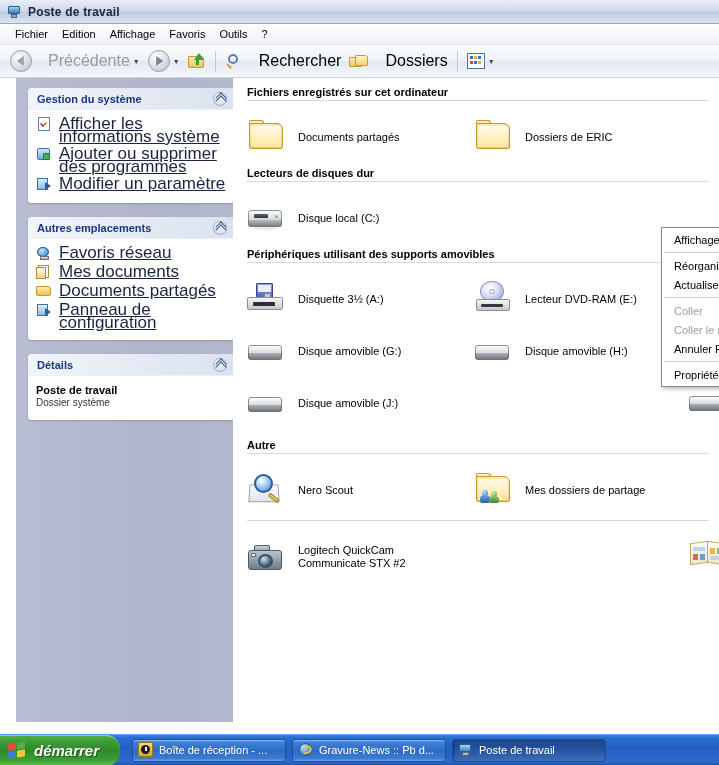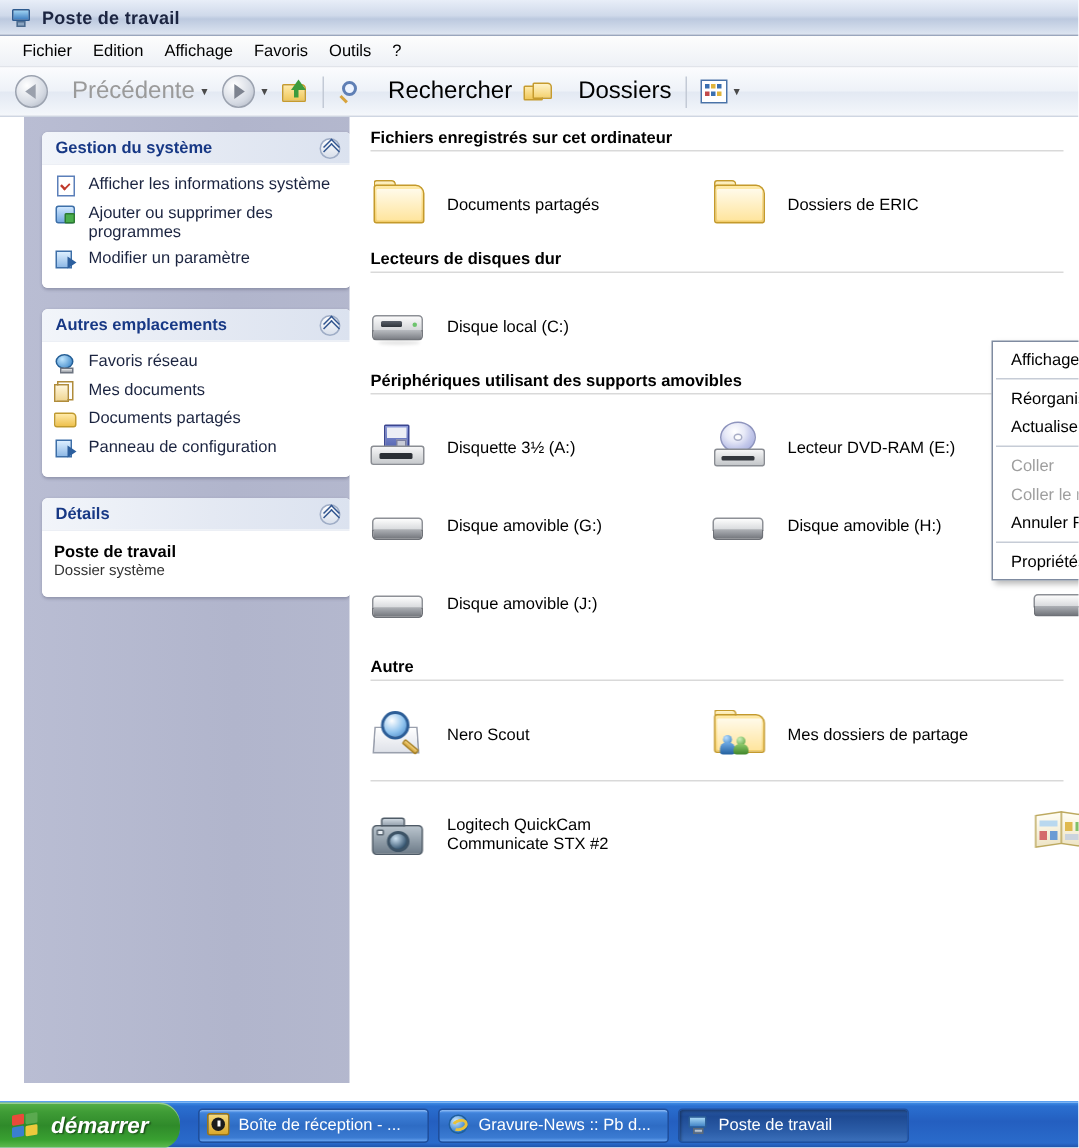--- a/index.html
+++ b/index.html
@@ -119,21 +119,21 @@
      background: linear-gradient(to bottom,#ffffff,#d8dfeb);
      border:1px solid #9fadc6; position:relative; }
   .chev:before, .chev:after {
      content:''; position:absolute; left:3px; width:7px; height:7px;
      border-left:1.5px solid #31558f; border-top:1.5px solid #31558f;
      transform: rotate(45deg); }
   .chev:before { top:4.5px; }
   .chev:after  { top:1.5px; }
   .panel-bd { padding:6px 6px 8px 8px; background:#fff; }
   .pitem { display:flex; align-items:flex-start; margin-bottom:3px; cursor:default; }
-  .pitem .lab { font-size:11px; color:#1b2440; margin-left:7px; line-height:13px; padding-top:1px; }
+  .pitem .lab { font-size:17px; color:#1b2440; margin-left:7px; line-height:13px; padding-top:1px;text-decoration:underline; }
 
   .si { width:16px; height:16px; flex:0 0 16px; position:relative; }
 
   
   .si.sysinfo .p { position:absolute;left:2px;top:1px;width:12px;height:14px;background:#fff;
      border:1px solid #5b7fb9; }
   .si.sysinfo .chk { position:absolute;left:4px;top:4px;width:7px;height:7px;
      border-left:2px solid #c0392b;border-bottom:2px solid #c0392b;transform:rotate(-45deg) scale(.8,.6);}
   .si.addrem .b { position:absolute;left:1px;top:2px;width:13px;height:12px;
      background:linear-gradient(to bottom,#cfe7ff,#76a9e0);border:1px solid #3d6fa8;border-radius:2px;}

